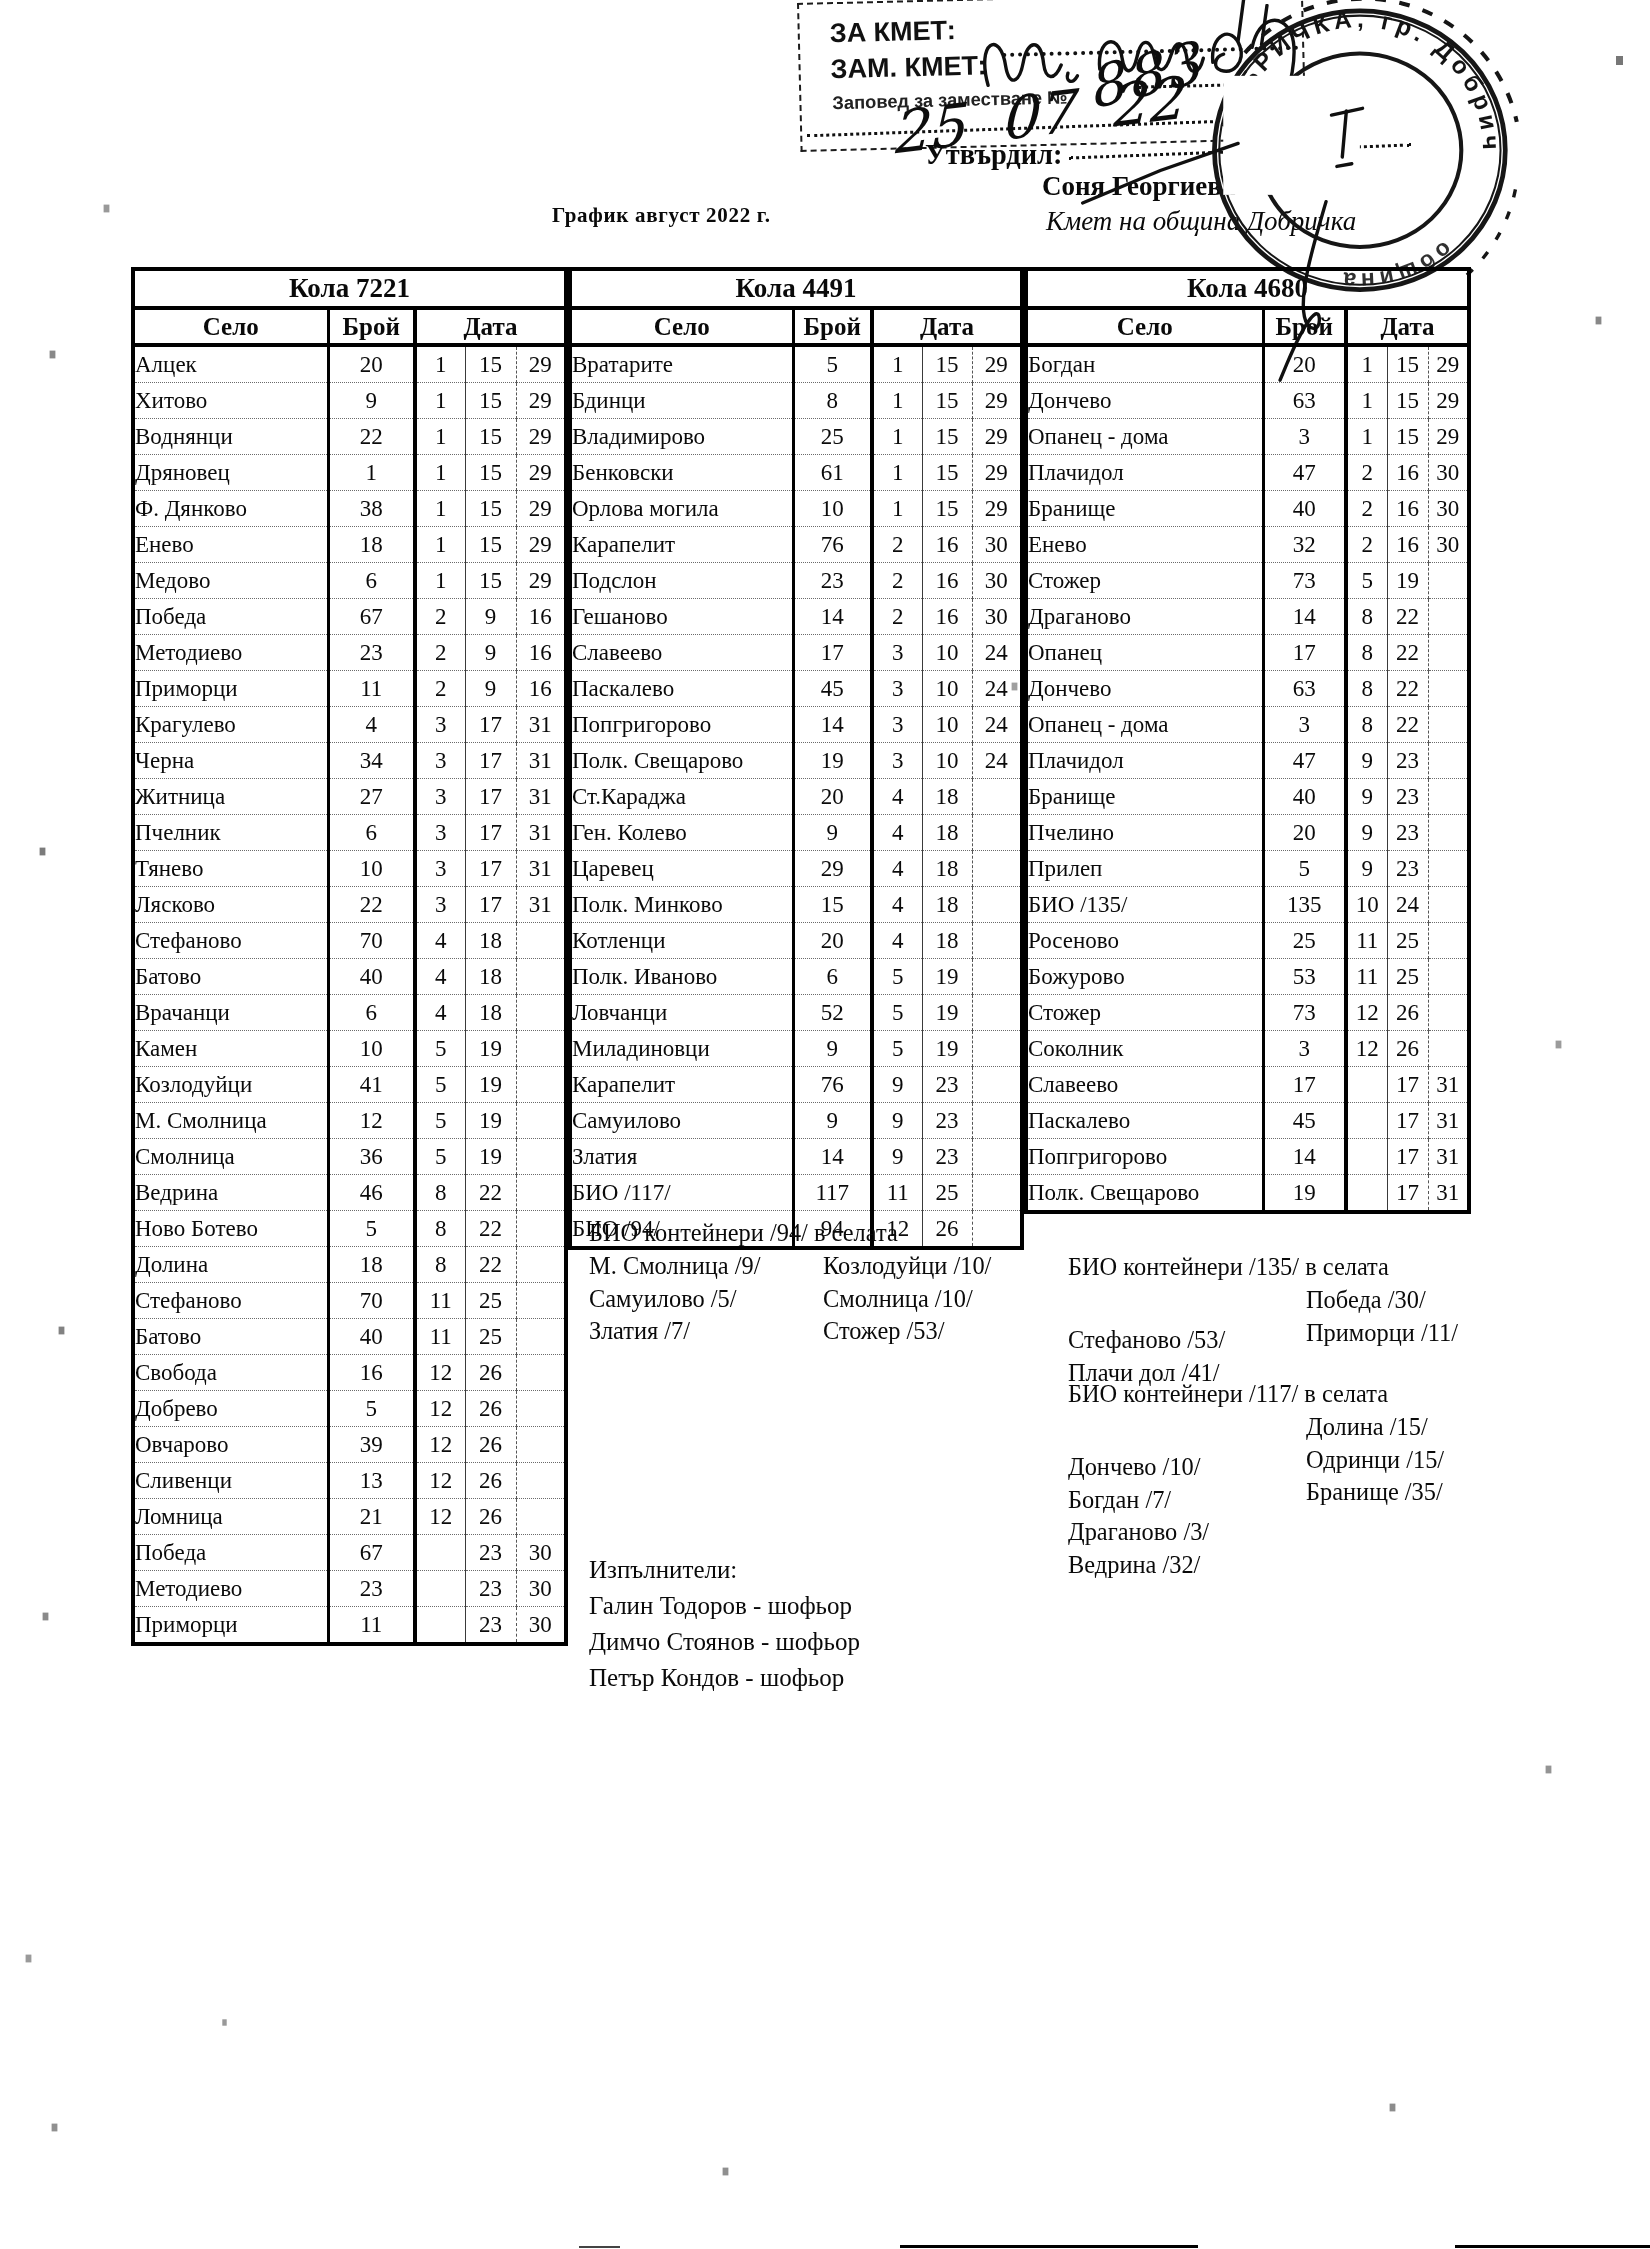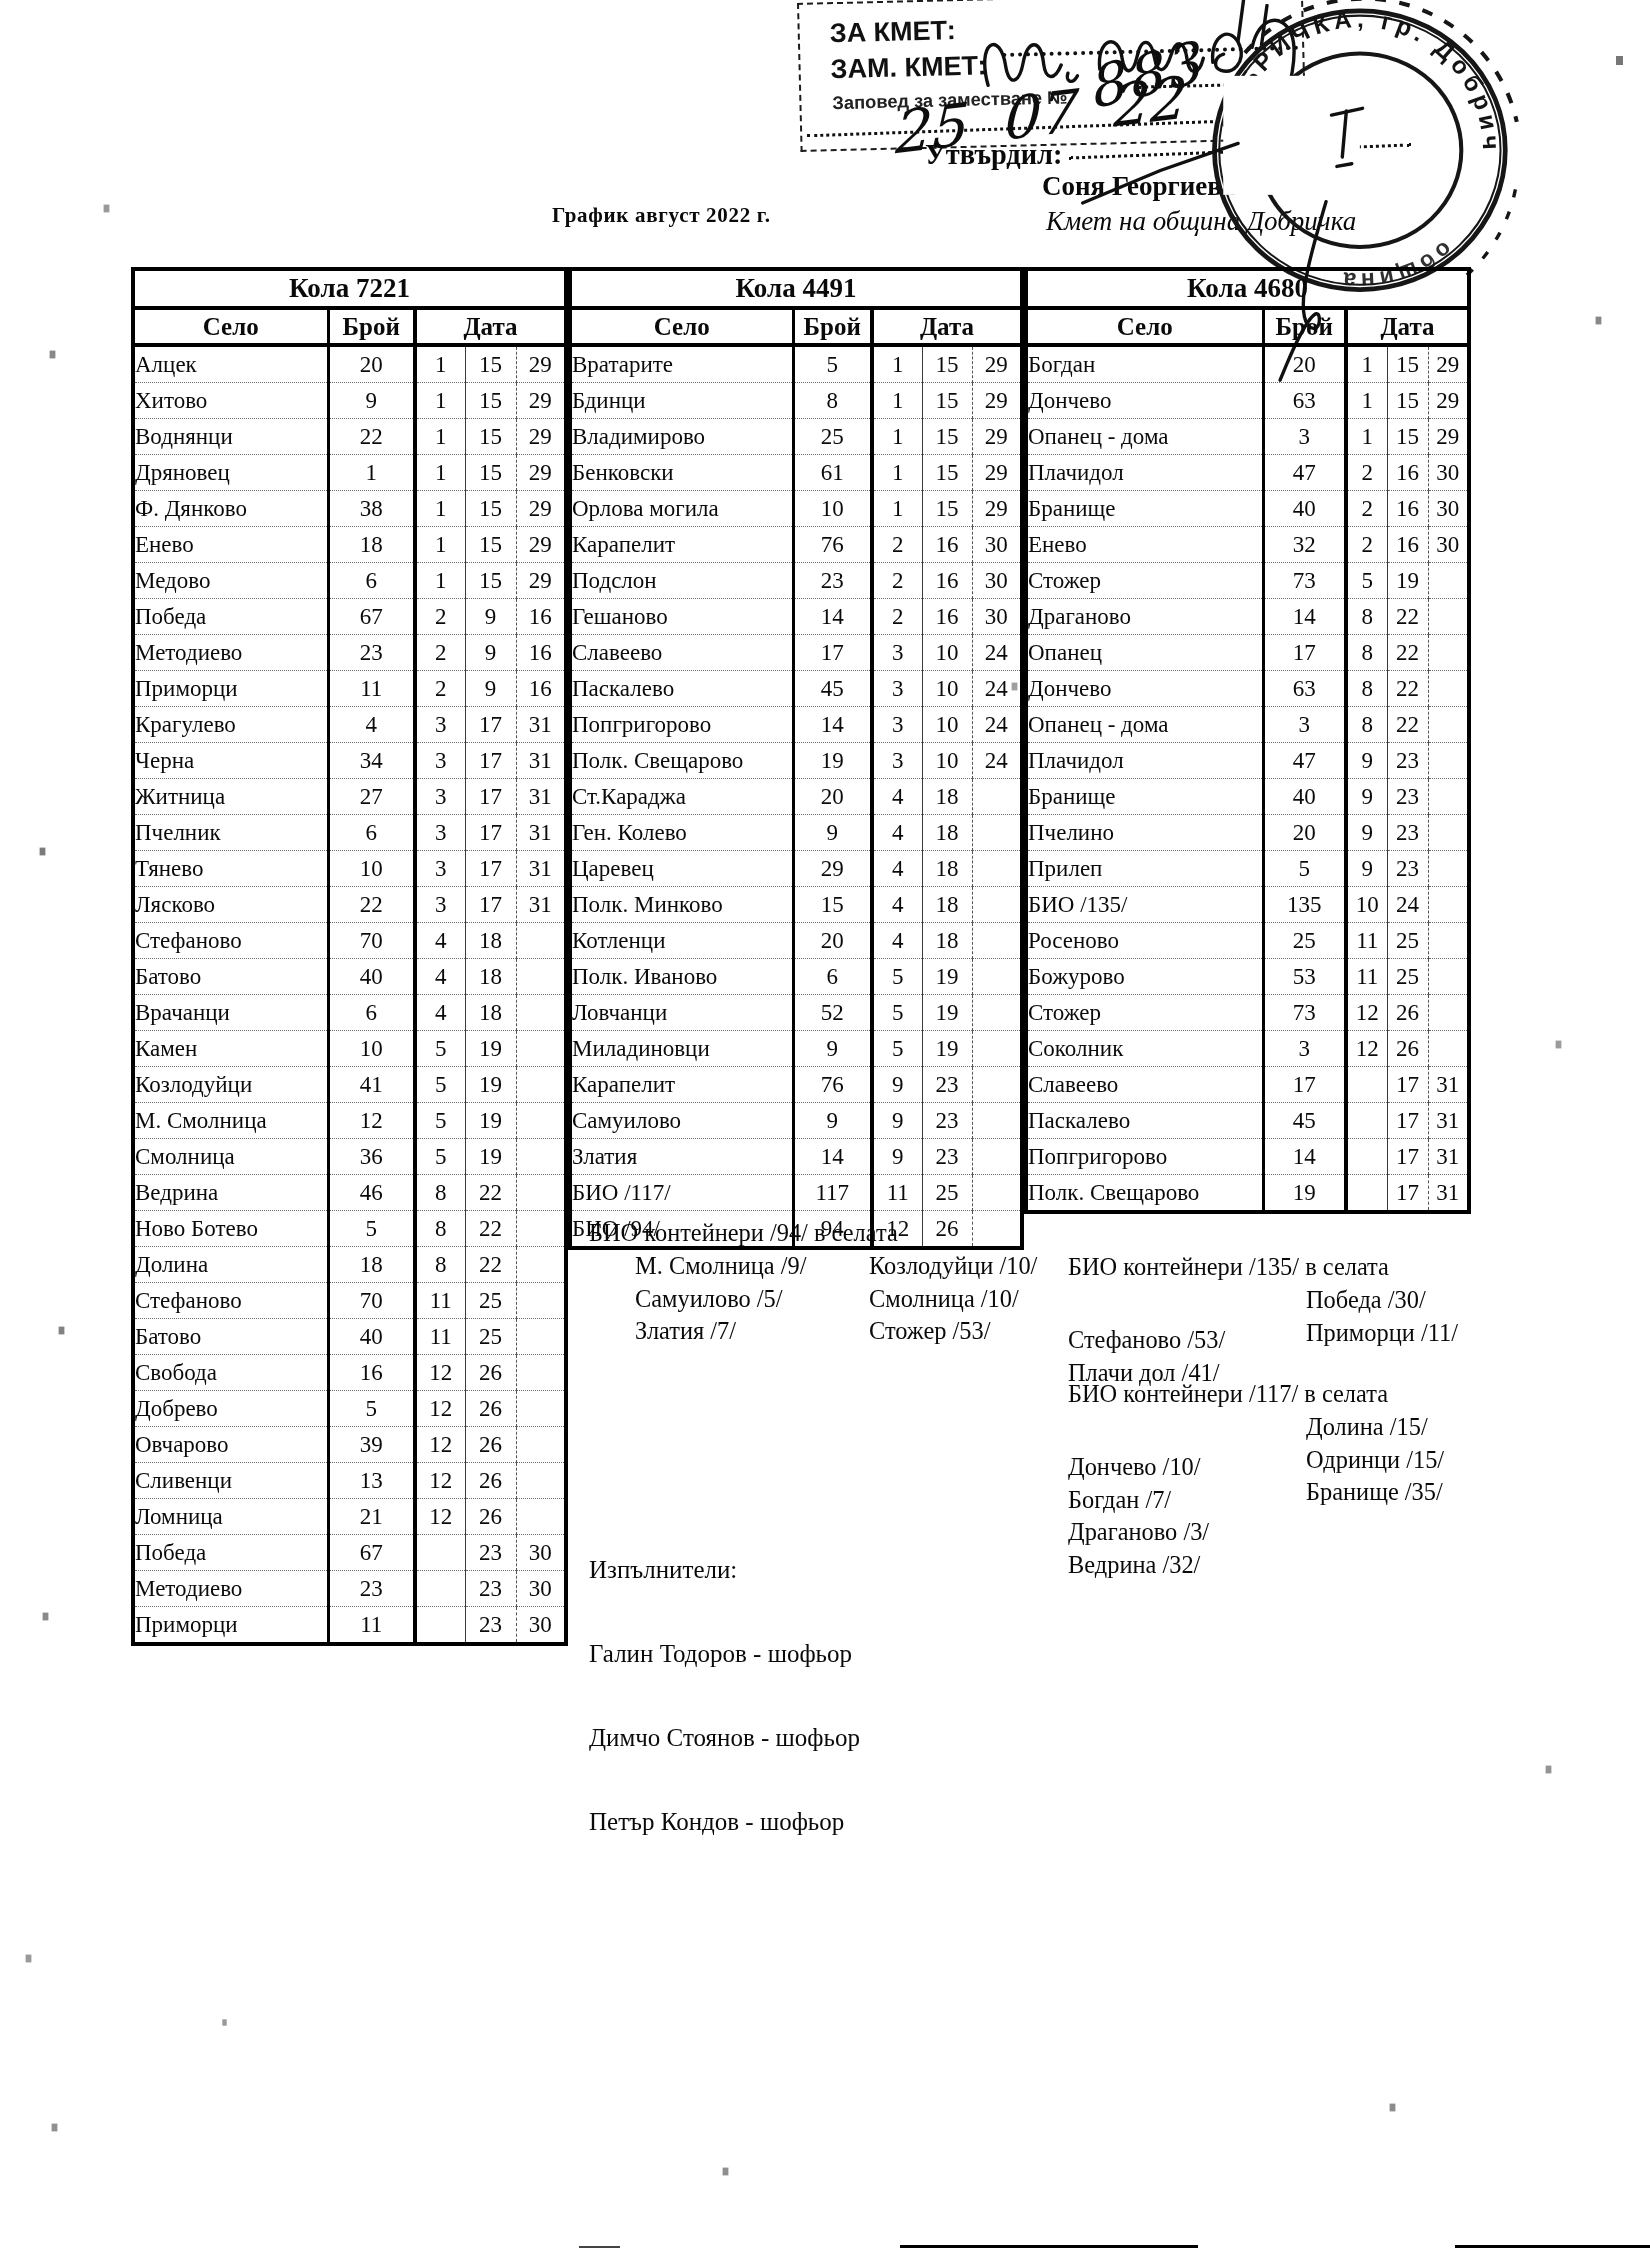--- a/index.html
+++ b/index.html
@@ -47,26 +47,26 @@
   #t1 tr.data-row td, #t2 tr.data-row td{height:35px;}
   #t0 .co-1{width:195px}#t0 .co-2{width:87px}#t0 .co-3{width:50px}#t0 .co-4{width:51px}#t0 .co-5{width:50px}
   #t1 .co-1{width:223px}#t1 .co-2{width:79px}#t1 .co-3{width:50px}#t1 .co-4{width:50px}#t1 .co-5{width:50px}
   #t2 .co-1{width:237px}#t2 .co-2{width:83px}#t2 .co-3{width:41px}#t2 .co-4{width:41px}#t2 .co-5{width:41px}
   
   .note-block{position:absolute; font-size:24.4px;}
   .nb-left{left:589px; top:1216px; width:487px;}
   .nb-right{left:1068px; top:1250px; width:474px;}
   .note-title{height:34px; line-height:34px;}
   .note-row{display:flex; height:32.5px; line-height:32.5px;}
-  .nb-left .note-col1{width:234px;margin-left:46px;}
+  .nb-left .note-col1{width:234px;}
   .nb-right .note-col1{width:238px;margin-top:40px;}
   .note-gap{height:28.4px;}
   .executors{position:absolute; left:589px; top:1551px; font-size:25px;}
   .exec-title{height:37px; line-height:37px;}
-  .exec-item{height:36px; line-height:36px;margin-top:48px;}
+  .exec-item{height:36px; line-height:36px;}
   
   .bottom-edge{position:absolute; background:#000;}
   .specks{position:absolute; left:0; top:0; width:2.7px; height:5.4px; background:transparent;
     box-shadow: 51px 352px 0 1.4px #888, 41px 849px 0 1.4px #7b7b7b, 60px 1328px 0 1.4px #828282,
      44px 1614px 0 1.4px #8a8a8a, 27px 1956px 0 1.4px #9a9a9a, 53px 2125px 0 1.4px #909090,
      724px 2169px 0 1.4px #8f8f8f, 223px 2020px 0 0.7px #999, 1391px 2105px 0 1.4px #8c8c8c,
      1547px 1767px 0 1.4px #949494, 1557px 1042px 0 1.4px #9b9b9b, 1013px 684px 0 1.4px #9f9f9f,
      1618px 58px 0 2px #777, 1597px 318px 0 1.4px #888, 105px 206px 0 1.4px #999;}
 </style>
 </head>

